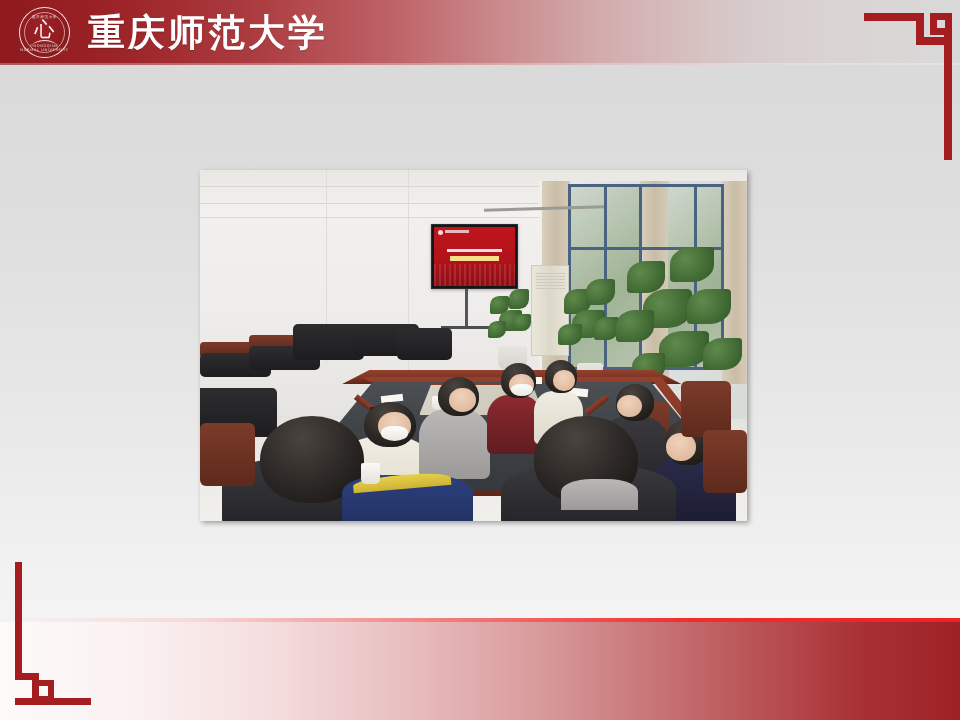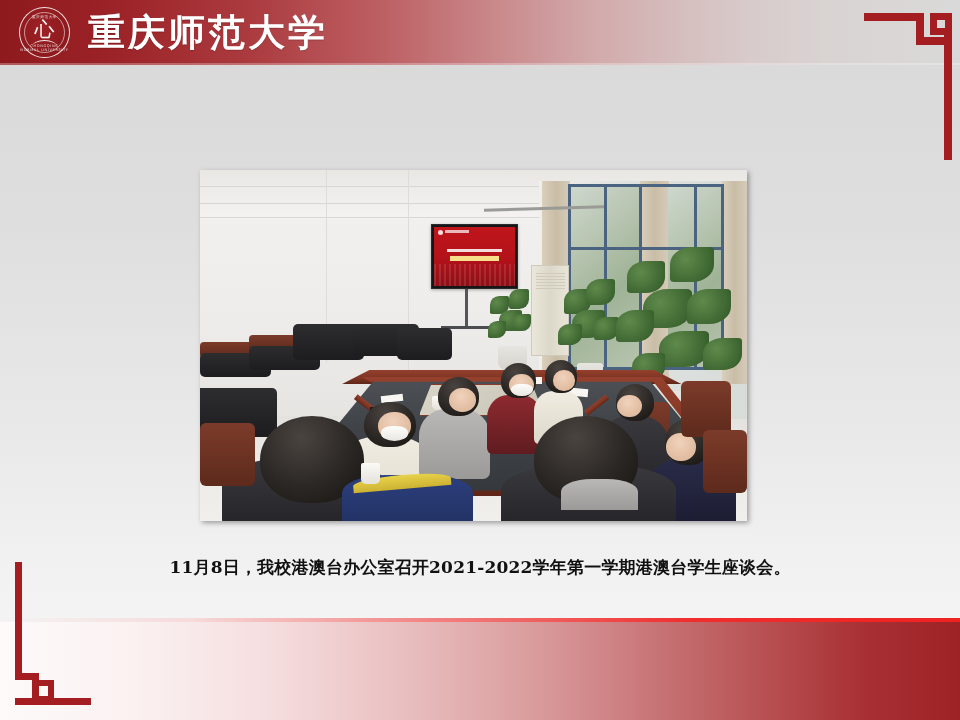--- a/index.html
+++ b/index.html
@@ -463,21 +463,20 @@
       <div class="body-dark" style="left:55%; top:84%; width:32%; height:18%;"></div>
       <div class="head" style="left:61%; top:70%; width:19%; height:25%;"></div>
       <div class="body-gray" style="left:66%; top:88%; width:14%; height:9%; border-radius:40% 40% 0 0;"></div>
 
       <div class="chair-frame" style="left:0%;  top:72%; width:10%; height:18%; border-radius:6px;"></div>
       <div class="chair-frame" style="left:88%; top:60%; width:9%; height:16%; border-radius:6px;"></div>
       <div class="chair-frame" style="left:92%; top:74%; width:8%; height:18%; border-radius:6px;"></div>
     </div>
   </div>
 
-  <div id="caption">11月8日，我校港澳台办公室召开2021-2022学年第一学期港澳台学生座谈会。</div>
 
   <div id="footer-topline"></div>
   <div id="footer-band"></div>
 
   <div id="corner-ornament-bottom-left">
     <i class="orn-bl-v1"></i>
     <i class="orn-bl-h1"></i>
     <i class="orn-bl-box"></i>
     <i class="orn-bl-v2"></i>
     <i class="orn-bl-h2"></i>

